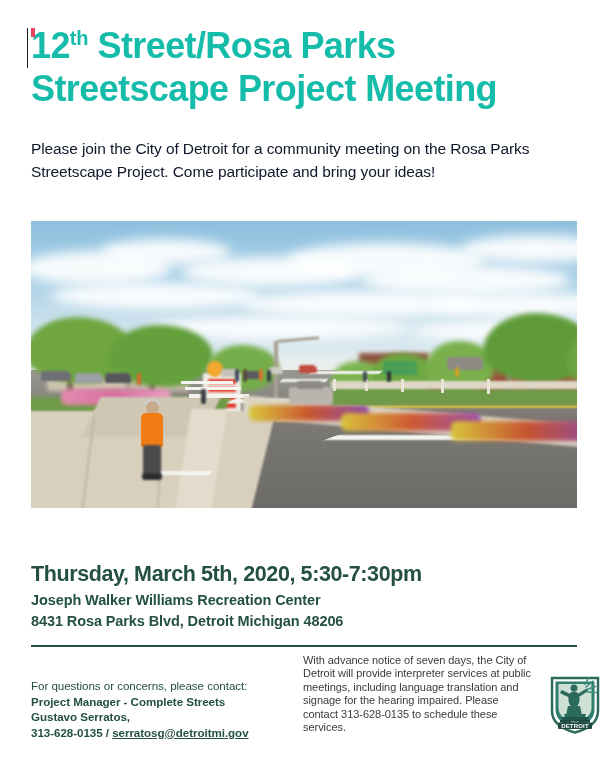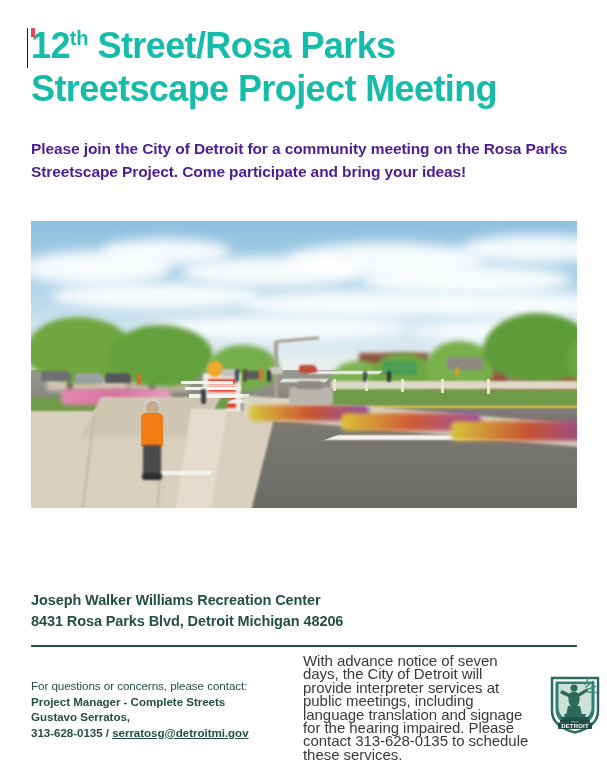--- a/index.html
+++ b/index.html
@@ -63,22 +63,22 @@
   }
 
   
   .intro {
     position: absolute;
     left: 31px;
     top: 138px;
     width: 540px;
     font-size: 15.5px;
     line-height: 22.5px;
-    font-weight: bold;
-    color: #4c1d95;
+    font-weight: normal;
+    color: #0f172a;
     letter-spacing: -0.1px;
   }
 
   
   .render-wrap {
     position: absolute;
     left: 31px;
     top: 221px;
     width: 546px;
     height: 287px;
@@ -295,21 +295,21 @@
     color: #23503f;
     font-weight: bold;
     text-decoration: underline;
   }
 
   .notice {
     position: absolute;
     left: 303px;
     top: 654px;
     width: 228px;
-    font-size: 15px;
+    font-size: 11px;
     line-height: 13.4px;
     color: #3a3a3a;
     letter-spacing: -0.05px;
   }
 
   
   .seal {
     position: absolute;
     left: 549px;
     top: 676px;
@@ -450,20 +450,21 @@
       <div class="walker-hair"></div>
       <div class="walker-head"></div>
       <div class="walker-body"></div>
       <div class="walker-legs"></div>
       <div class="walker-shoes"></div>
 
     </div>
   </div>
 
 
+  <div class="when">Thursday, March 5th, 2020, 5:30-7:30pm</div>
   <div class="venue">
     <div>Joseph Walker Williams Recreation Center</div>
     <div>8431 Rosa Parks Blvd, Detroit Michigan 48206</div>
   </div>
 
   <div class="rule"></div>
 
   <div class="contact">
     <div class="lead">For questions or concerns, please contact:</div>
     <div class="bold">Project Manager - Complete Streets</div>

